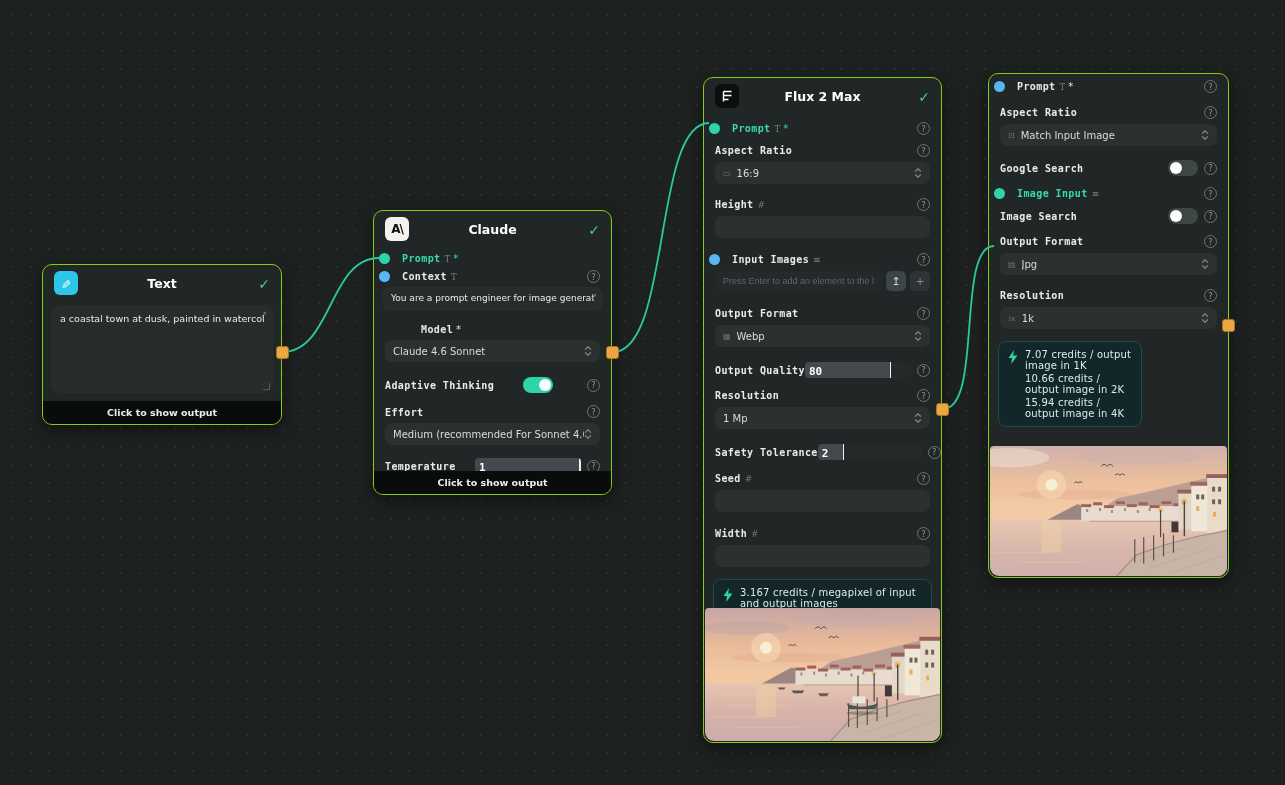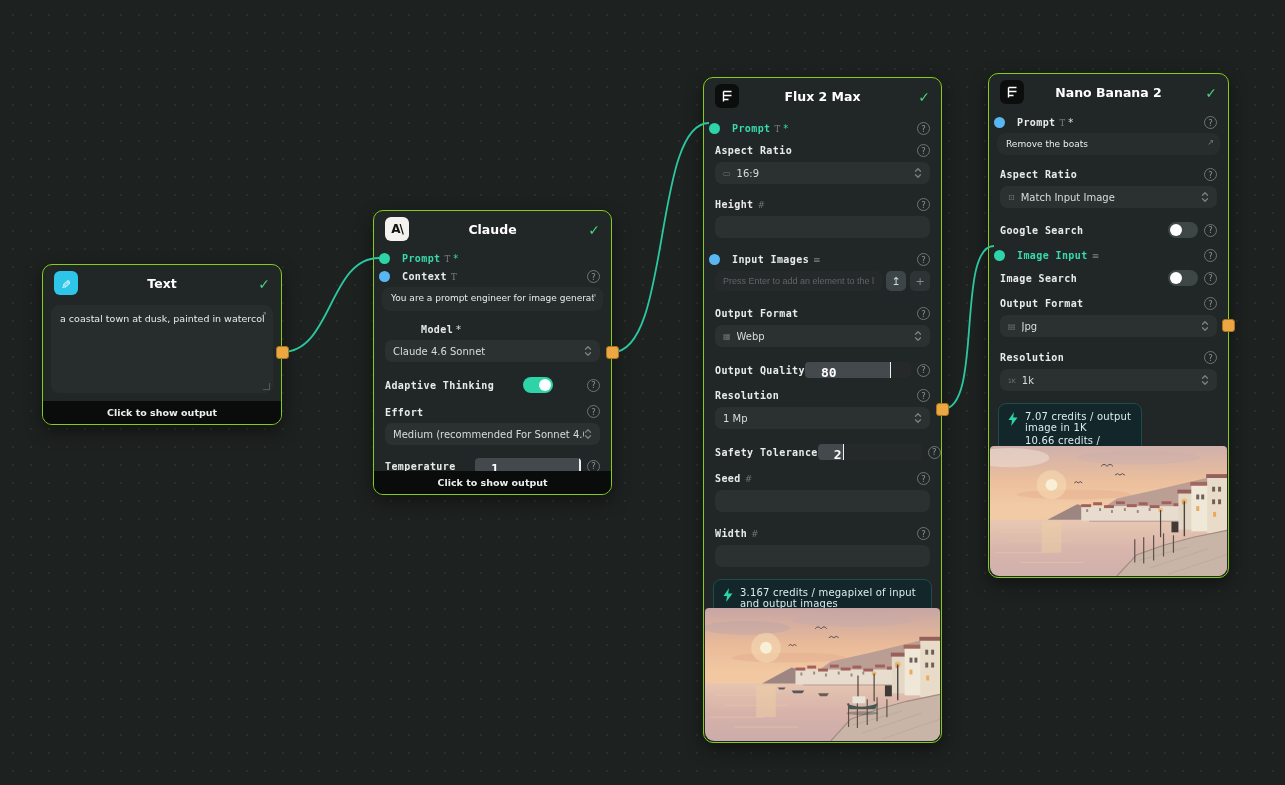--- a/index.html
+++ b/index.html
@@ -57,21 +57,21 @@
   .tval { color:#e9ecec; font-size:9.5px; display:block; white-space:nowrap; overflow:hidden; }
   .extlink { position:absolute; top:5px; right:6px; color:#77807f; font-size:8px; }
   .extlink::before { content:"↗"; }
   .resize { position:absolute; right:3px; bottom:3px; width:7px; height:7px;
             border-right:1.5px solid #5c6564; border-bottom:1.5px solid #5c6564; opacity:.8; }
 
   .slider { position:relative; width:106px; height:16px; border-radius:4px; background:#26292a;
             overflow:hidden; margin-left:auto; margin-right:6px; flex:none; }
   .slider .fill { position:absolute; top:0; left:0; bottom:0; background:#44494e; }
   .slider .caret { position:absolute; top:0; bottom:0; width:1.5px; background:#eef1f1; }
-  .slider .sval { position:absolute; left:16px; top:3px; font-size:13px; font-weight:bold; color:#fff;
+  .slider .sval { position:absolute; left:4px; top:3px; font-size:11px; font-weight:bold; color:#fff;
                   font-family:"DejaVu Sans Mono", monospace; }
 
   .toggle { width:30px; height:16px; border-radius:9px; position:relative; margin-left:auto; margin-right:6px; flex:none; }
   .toggle.on { background:#2dd4a8; }
   .toggle.off { background:#3f4646; }
   .toggle .knob { position:absolute; top:2px; width:12px; height:12px; border-radius:50%; background:#fff; }
   .toggle.on .knob { right:2px; }
   .toggle.off .knob { left:2px; }
 
   .listinput-row { display:flex; align-items:center; margin:5px 11px 0; gap:4px; }
@@ -404,39 +404,26 @@
       <g stroke="#5a4c50" stroke-width="1" fill="none">
         <path d="M112 21 q3 -4 6 0 q3 -4 6 0"></path>
         <path d="M126 30 q2.5 -3 5 0 q2.5 -3 5 0"></path>
         <path d="M85 38 q2 -2.5 4 0 q2 -2.5 4 0"></path>
       </g>
     </svg>
   </div>
 </div>
 
 <div class="node" style="left:988px;top:73px;width:241px;height:505px;">
-  <div class="hdr">
-    <span class="nico" style="background:#0c0e0e;">
-      <svg width="13" height="13" viewBox="0 0 13 13">
-        <path d="M2.5 1.5v10 M2.5 1.5h8 M2.5 5.5h8 M2.5 9.5h5" stroke="#fff" stroke-width="1.4" fill="none"></path>
-      </svg>
-    </span>
-    <span class="ntitle">Nano Banana 2</span>
-    <span class="check"></span>
-  </div>
   <div class="portrow" style="margin-top:6px;">
     <span class="dot blue-dot"></span>
     <span class="lbl">Prompt</span>
     <span class="t-mark"></span>
       <span class="req"></span>
     <span class="q"></span>
-  </div>
-  <div class="tarea" style="height:22px;padding:6px 9px;">
-    <span class="tval" style="font-size:9px;">Remove the boats</span>
-    <span class="extlink"></span>
   </div>
   <div class="lblrow" style="margin-top:13px;">
     <span class="lbl">Aspect Ratio</span>
     <span class="q"></span>
   </div>
   <div class="select">
     <span class="sel-ico">⊡</span>
     <span class="sel-val">Match Input Image</span>
     <svg class="chev chev-svg" width="8" height="12" viewBox="0 0 8 12">
         <path d="M1.5 4.2 4 1.7 6.5 4.2"></path>

